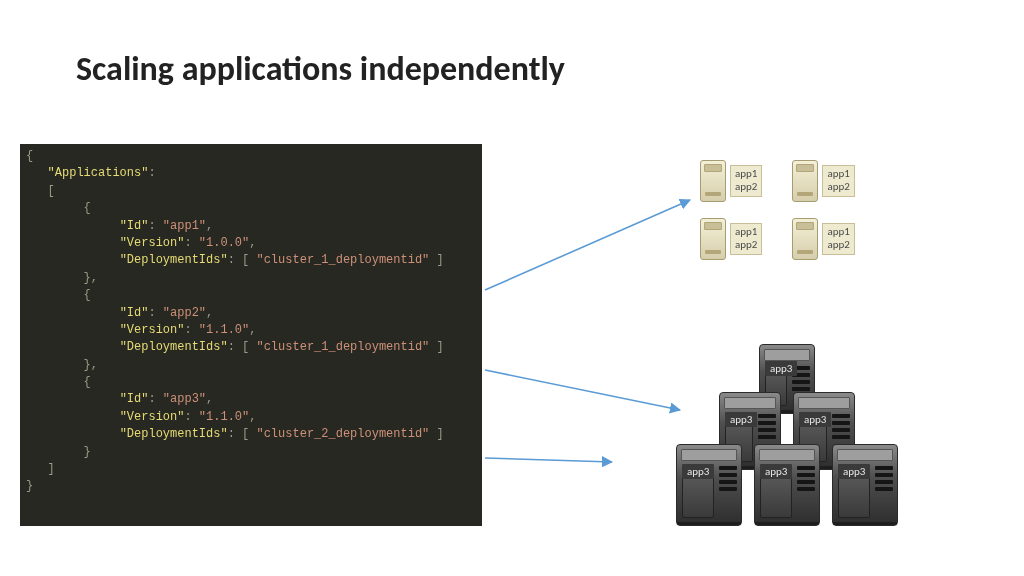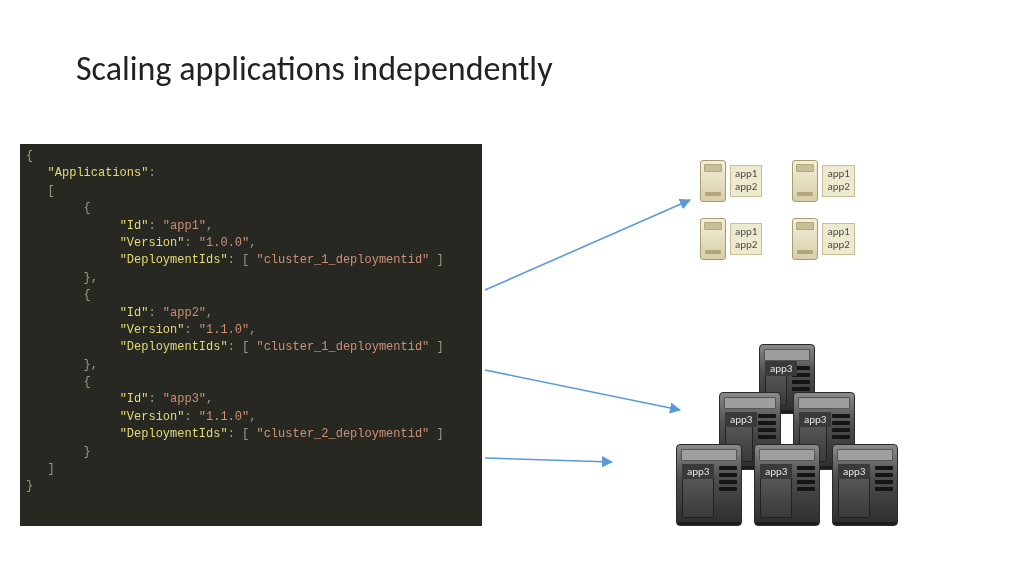--- a/index.html
+++ b/index.html
@@ -10,21 +10,21 @@
     background: #ffffff;
     font-family: "Segoe UI", Calibri, Arial, sans-serif;
     position: relative;
     overflow: hidden;
   }
   .title {
     position: absolute;
     top: 48px;
     left: 76px;
     font-size: 34px;
-    font-weight: 400;
+    font-weight: 700;
     color: #222;
   }
   .code-block {
     position: absolute;
     top: 144px;
     left: 20px;
     width: 462px;
     height: 382px;
     background: #272822;
     color: #f8f8f2;

